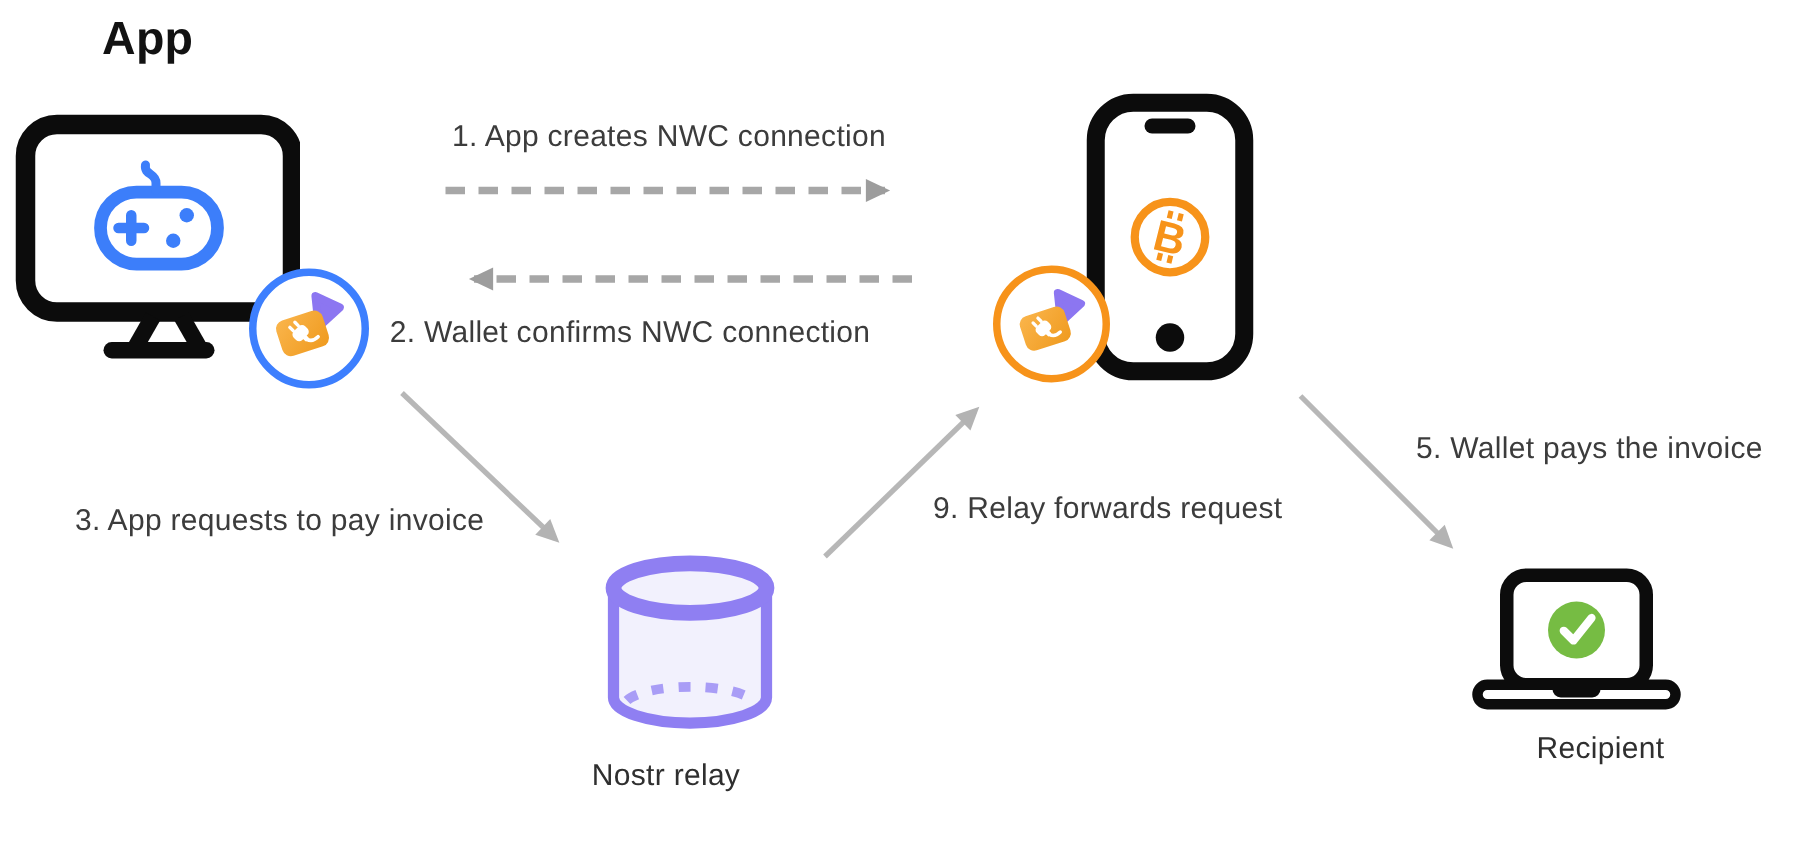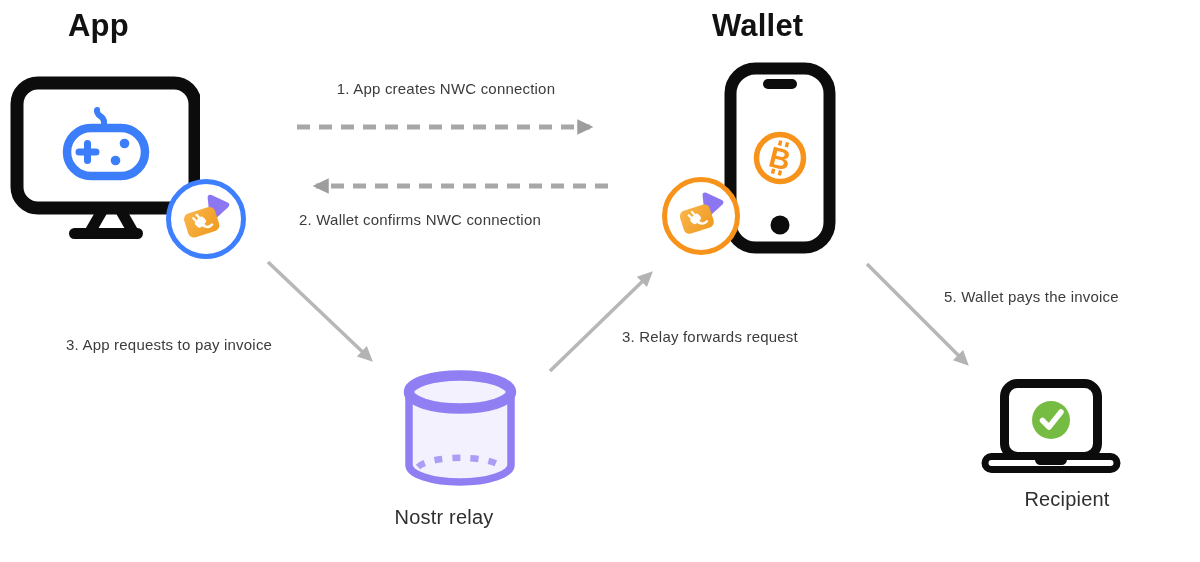--- a/index.html
+++ b/index.html
@@ -5,21 +5,21 @@
   html,body{margin:0;padding:0;background:#fff;}
   #stage{
     position:relative;width:1200px;height:562px;background:#ffffff;
     font-family:"Liberation Sans", sans-serif;overflow:hidden;
   }
   .abs{position:absolute;}
   .node-title{
     font-size:31px;font-weight:800;color:#121212;letter-spacing:.2px;white-space:nowrap;
   }
   .step-label{
-    font-size:15px;font-weight:400;color:#3c3c3c;letter-spacing:.2px;white-space:nowrap;
+    font-size:20px;font-weight:400;color:#3c3c3c;letter-spacing:.2px;white-space:nowrap;
   }
   .step-label.centered{transform:translateX(-50%);}
   .node-label{
     font-size:20px;font-weight:400;color:#2f2f2f;letter-spacing:.2px;white-space:nowrap;
     transform:translateX(-50%);
   }
   .badge{
     position:absolute;background:#fff;border-radius:50%;
     display:flex;align-items:center;justify-content:center;box-sizing:border-box;
   }
@@ -86,21 +86,20 @@
         <rect x="-10" y="-8" width="20" height="15" rx="5.5"></rect>
         <rect x="-3" y="4" width="6" height="8" rx="2"></rect>
         <path d="M0 10 q 2 8 12 8" stroke="#ffffff" stroke-width="4.5" fill="none" stroke-linecap="round"></path>
       </g>
     </svg>
   </div>
 
   <div class="abs step-label centered" style="left:446px;top:80px;">1. App creates NWC connection</div>
   <div class="abs step-label centered" style="left:420px;top:211px;">2. Wallet confirms NWC connection</div>
 
-  <div class="abs node-title" style="left:712px;top:8px;">Wallet</div>
 
   <div class="abs" style="left:724px;top:62px;">
     <svg width="112" height="192" viewBox="0 0 112 192">
       <rect x="6.5" y="6.5" width="99" height="179" rx="25" fill="#ffffff" stroke="#0c0c0c" stroke-width="12"></rect>
       <rect x="39" y="17" width="34" height="10" rx="5" fill="#0c0c0c"></rect>
       <circle cx="56" cy="163" r="9.5" fill="#0c0c0c"></circle>
       <g>
         <circle cx="56" cy="96" r="23.5" fill="none" stroke="#f7931a" stroke-width="5.5"></circle>
         <g transform="rotate(14 56 96)" stroke="#f7931a">
           <text x="56" y="106.5" text-anchor="middle" font-family="Liberation Sans, sans-serif" font-size="29" font-weight="bold" fill="#f7931a" stroke="none">B</text>
@@ -125,22 +124,22 @@
       <g transform="translate(40 56) rotate(-45)" fill="#ffffff">
         <rect x="-6.5" y="-17" width="4.2" height="10" rx="2.1"></rect>
         <rect x="2.3" y="-17" width="4.2" height="10" rx="2.1"></rect>
         <rect x="-10" y="-8" width="20" height="15" rx="5.5"></rect>
         <rect x="-3" y="4" width="6" height="8" rx="2"></rect>
         <path d="M0 10 q 2 8 12 8" stroke="#ffffff" stroke-width="4.5" fill="none" stroke-linecap="round"></path>
       </g>
     </svg>
   </div>
 
-  <div class="abs step-label" style="left:50px;top:336px;margin-left:16px;">3. App requests to pay invoice</div>
-  <div class="abs step-label" style="left:622px;top:328px;">3. Relay forwards request</div>
+  <div class="abs step-label" style="left:50px;top:336px;">3. App requests to pay invoice</div>
+  <div class="abs step-label" style="left:622px;top:328px;">9. Relay forwards request</div>
   <div class="abs step-label" style="left:944px;top:288px;">5. Wallet pays the invoice</div>
 
   <div class="abs" style="left:400px;top:368px;">
     <svg width="120" height="128" viewBox="0 0 120 128">
       <path d="M9 24 L9 97 A51 17 0 0 0 111 97 L111 24" fill="#f2f1fd" stroke="#8f7ff2" stroke-width="7.5"></path>
       <ellipse cx="60" cy="24" rx="51" ry="16.5" fill="#f2f1fd" stroke="#8f7ff2" stroke-width="10.5"></ellipse>
       <path d="M18 99 A44 13 0 0 1 102 99" fill="none" stroke="#a99df6" stroke-width="6.5" stroke-dasharray="8 10"></path>
     </svg>
   </div>
   <div class="abs node-label" style="left:444px;top:506px;">Nostr relay</div>

